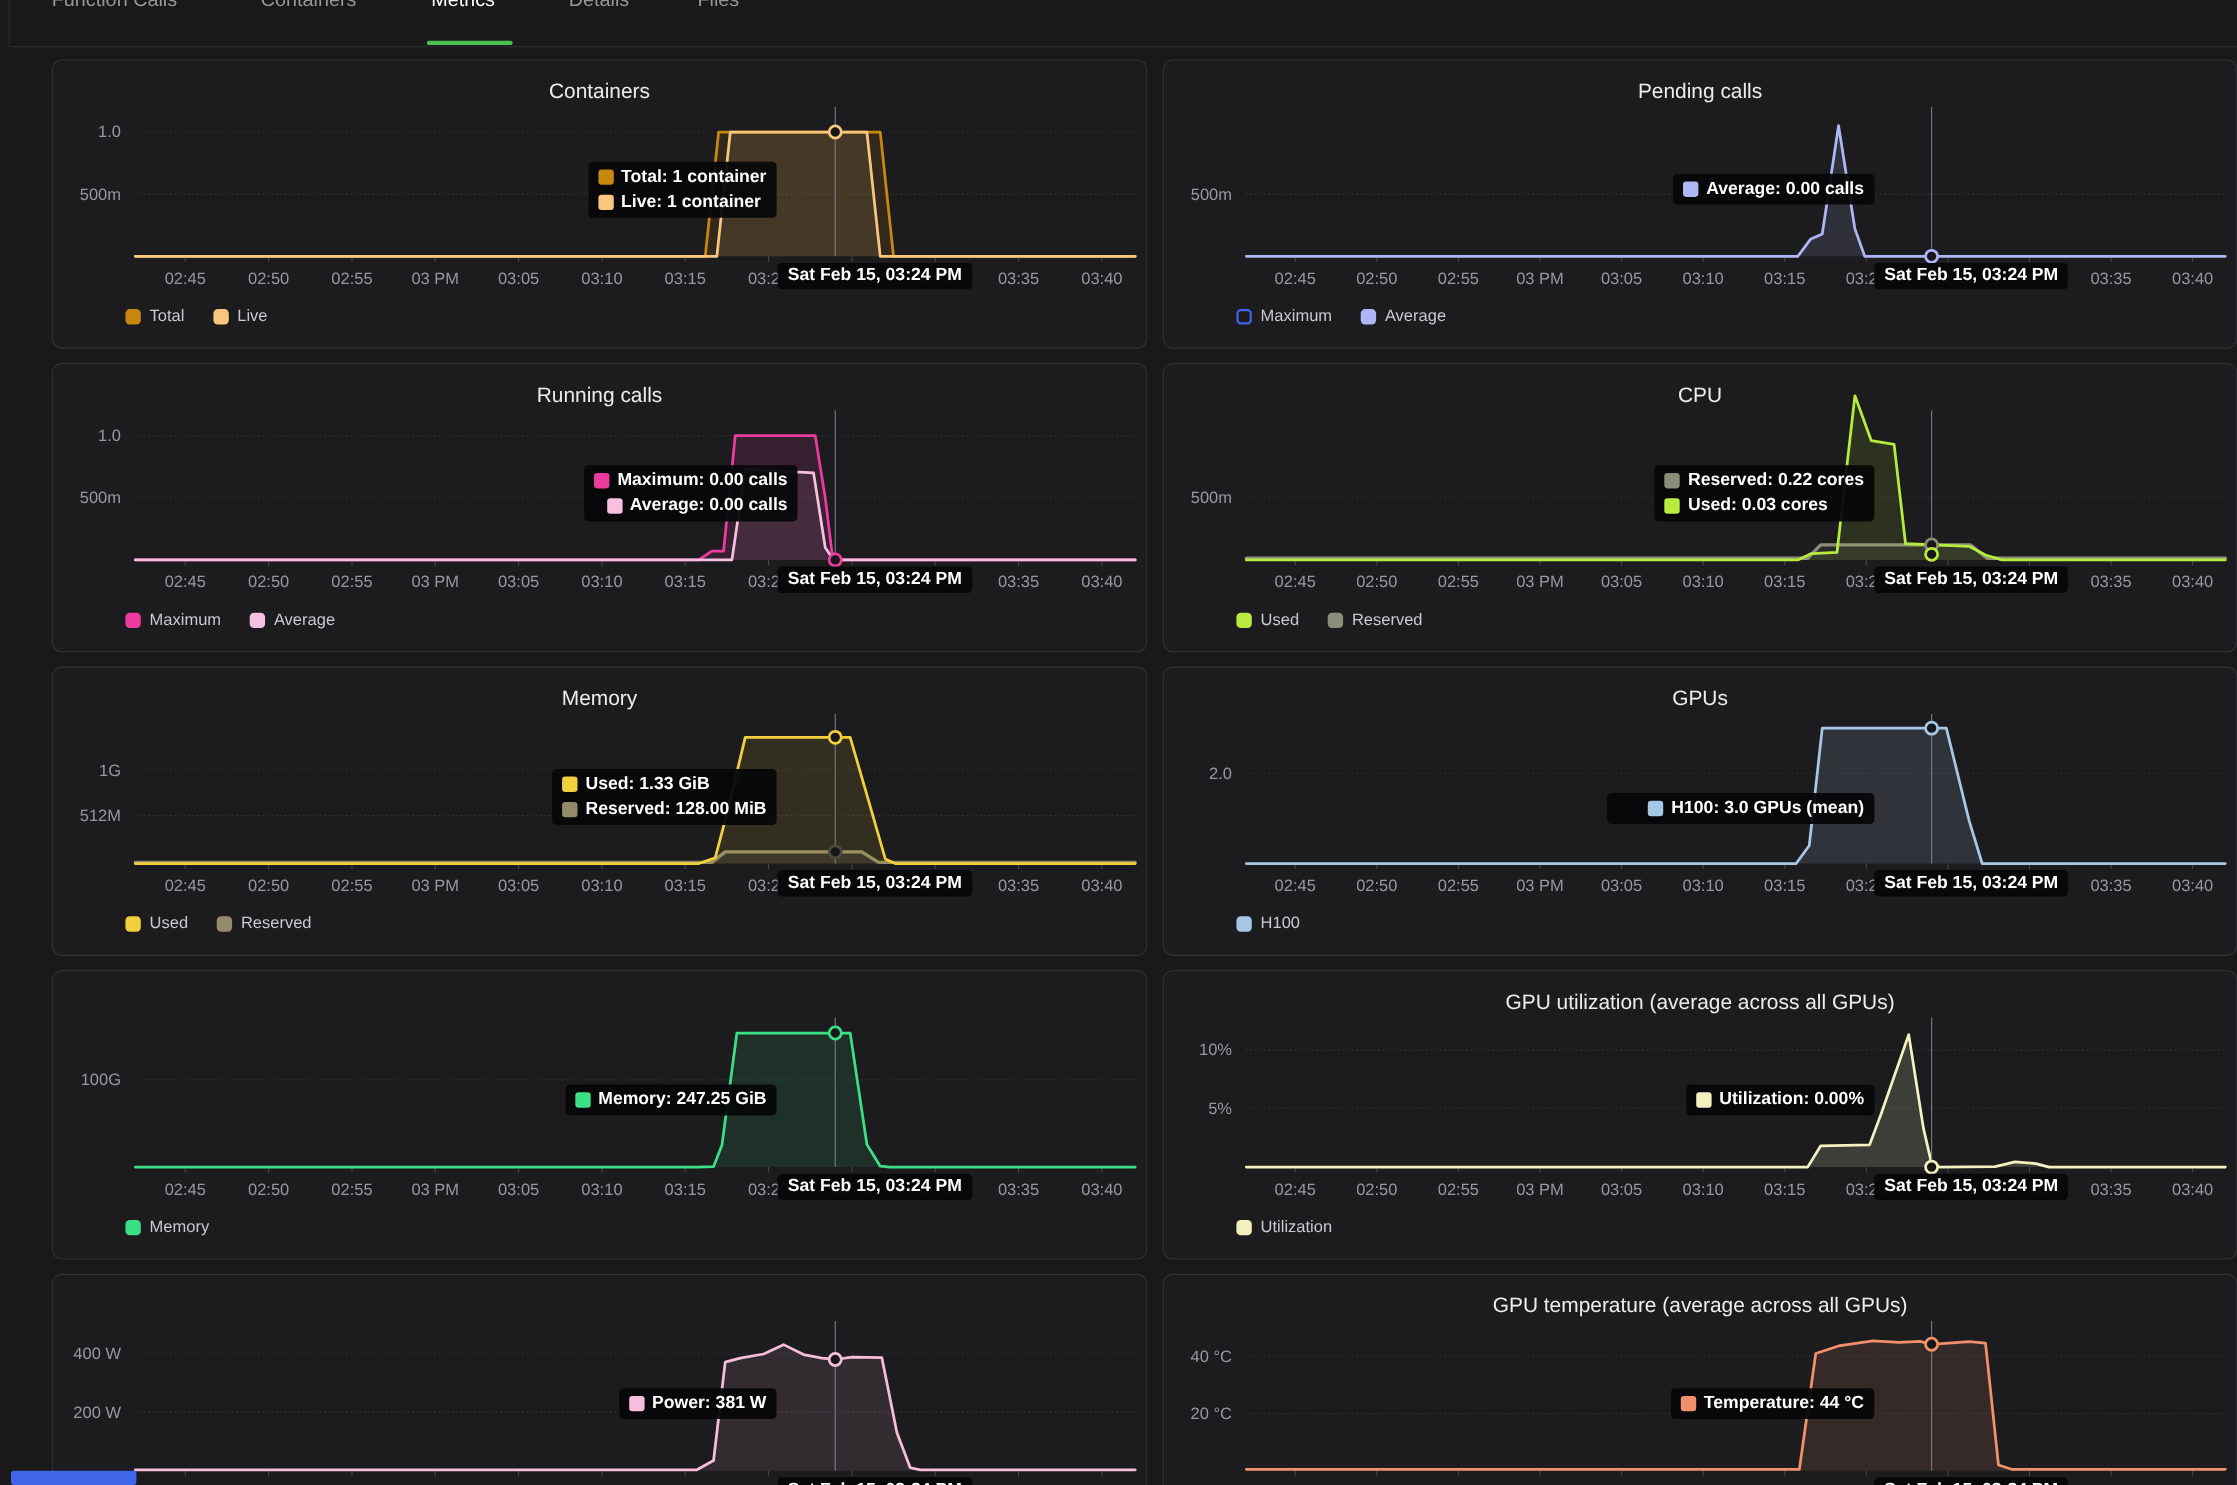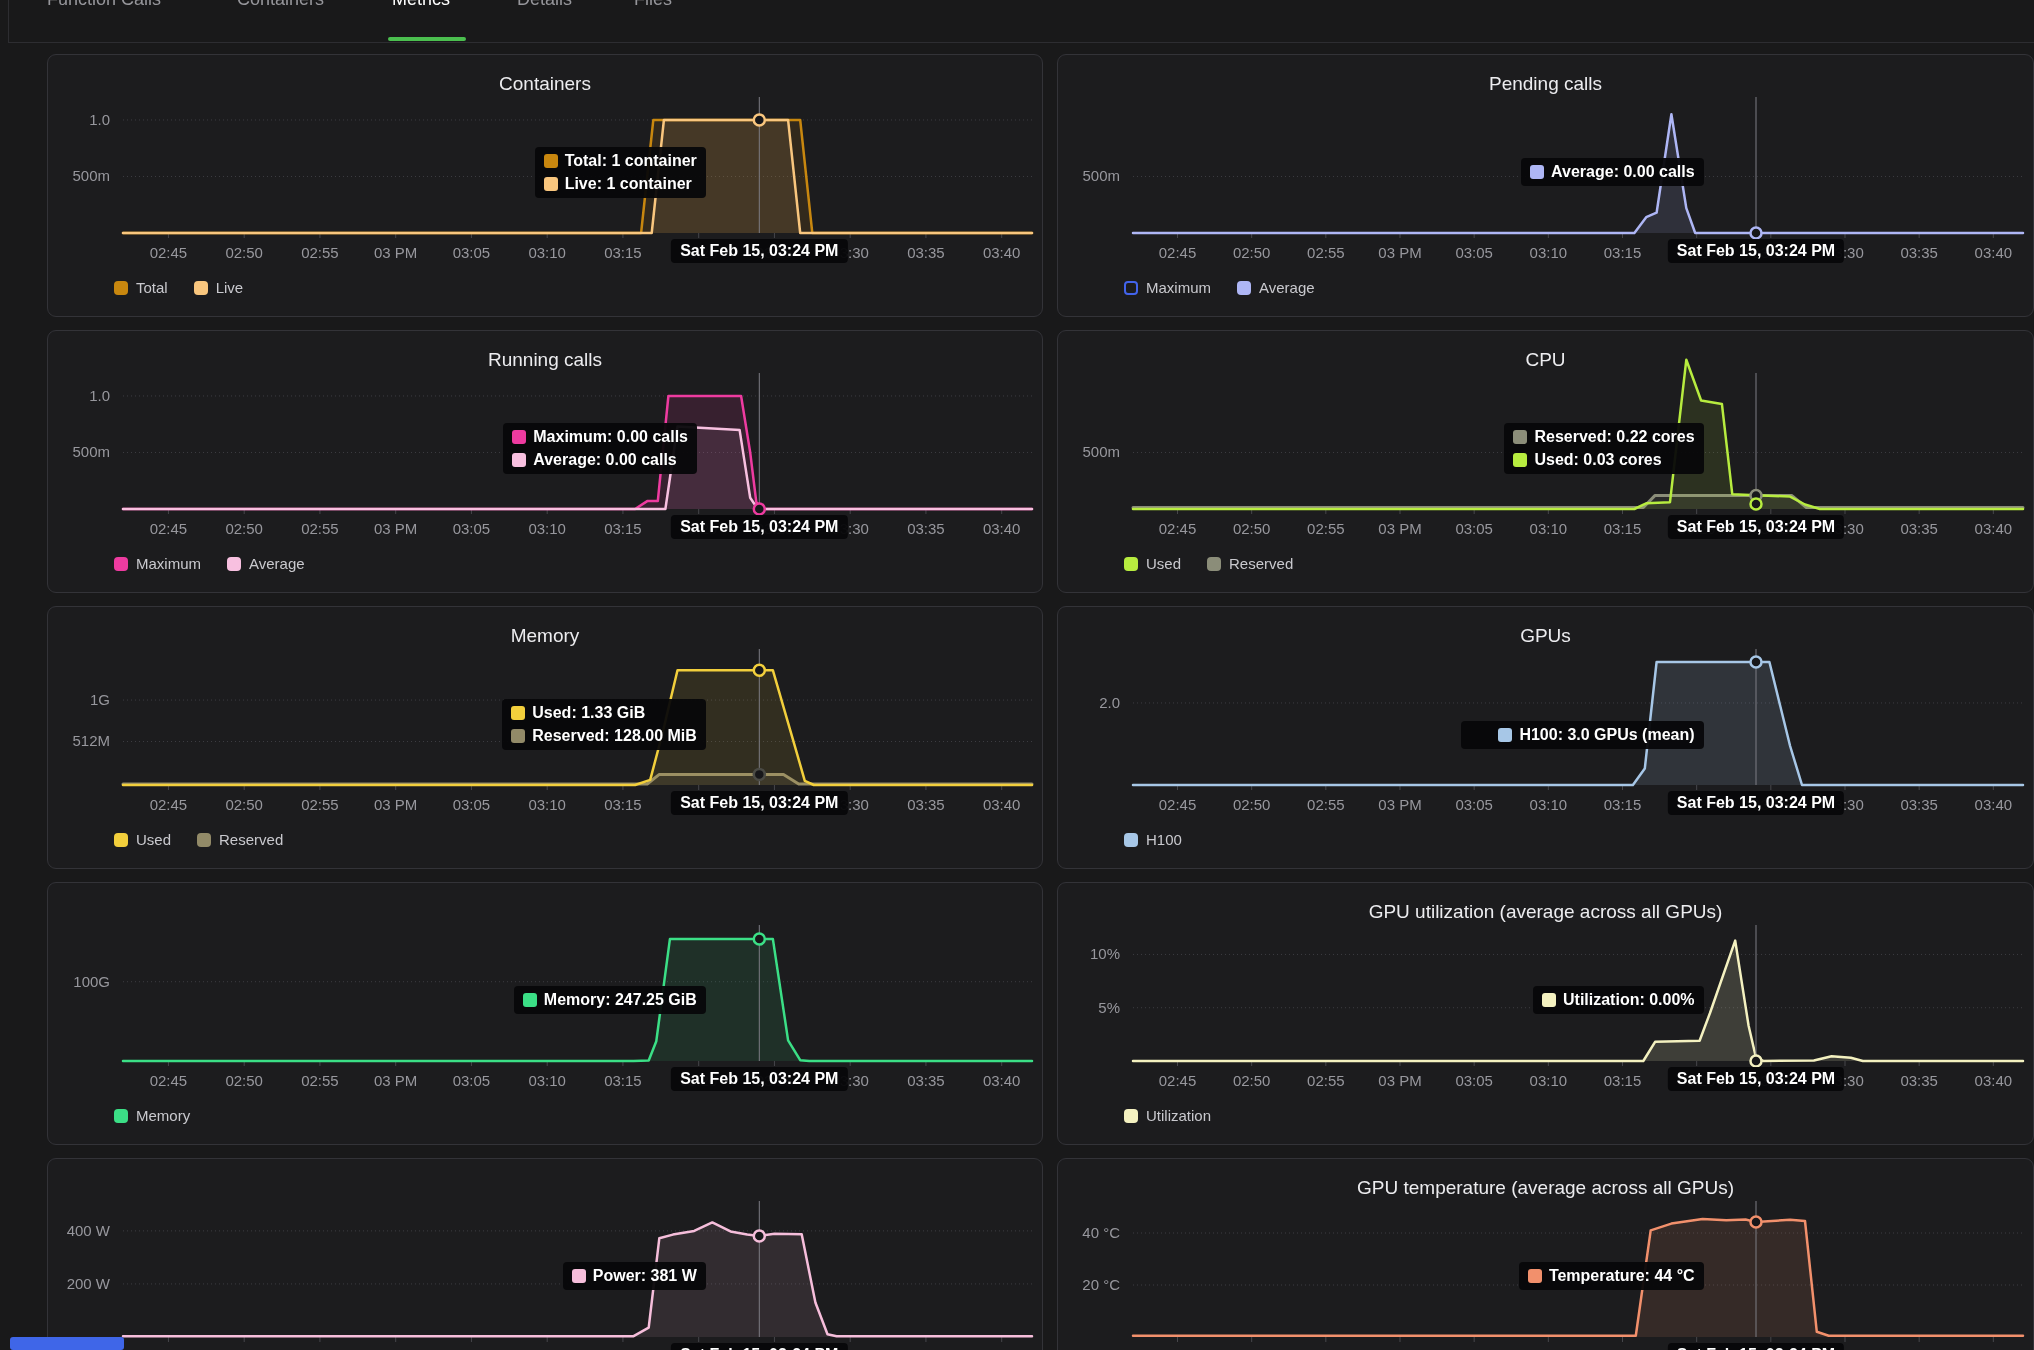--- a/index.html
+++ b/index.html
@@ -27,21 +27,21 @@
   .chart-svg text{font-family:"Liberation Sans","DejaVu Sans",sans-serif;font-size:15px;fill:#97979d;}
 
   .tooltip{position:absolute;background:rgba(7,7,9,0.95);border-radius:4px;padding:5px 9px;
            display:flex;flex-direction:column;gap:5px;z-index:4;white-space:nowrap;}
   .tooltip-row{display:flex;align-items:center;gap:7px;}
   .tooltip-swatch{width:14px;height:14px;border-radius:3px;flex:none;}
   .tooltip-text{font-size:16px;font-weight:bold;color:#ffffff;}
 
   .time-badge{position:absolute;top:184px;transform:translateX(-50%);z-index:5;
               background:rgba(7,7,9,0.96);border-radius:4px;padding:3px 9px;
-              font-size:16px;font-weight:bold;color:#ffffff;white-space:nowrap;}
+              font-size:16px;font-weight:bold;color:#ffffff;white-space:nowrap;margin-left:36px;}
 
   .legend{position:absolute;left:66px;top:224px;display:flex;gap:26px;align-items:center;}
   .legend-item{display:flex;align-items:center;gap:8px;cursor:pointer;}
   .legend-swatch{width:14px;height:14px;border-radius:4px;box-sizing:border-box;}
   .legend-label{font-size:15px;color:#c9c9ce;}
 
   .blue-fragment{position:absolute;left:10px;top:1337px;width:114px;height:13px;
                  background:#3f66e8;border-radius:3px;}
 </style>
 </head>
@@ -202,21 +202,21 @@
         <text x="877.9499999999999" y="203" text-anchor="middle">03:35</text>
         <line x1="953.7" x2="953.7" y1="178" y2="183" stroke="#46464b" stroke-width="1"></line>
         <text x="953.7" y="203" text-anchor="middle">03:40</text>
         <path d="M75.0,178.0L587.1,178.0L599.2,170.1L609.8,170.1L620.4,65.0L693.1,65.0L702.2,121.5L708.3,171.2L714.3,178.0L984.0,178.0L984.0,178L75.0,178Z" fill="#ee3ba0" fill-opacity="0.13" stroke="none"></path>
         <path d="M75.0,178.0L587.1,178.0L599.2,170.1L609.8,170.1L620.4,65.0L693.1,65.0L702.2,121.5L708.3,171.2L714.3,178.0L984.0,178.0" fill="none" stroke="#ee3ba0" stroke-width="2.5" stroke-linejoin="round" stroke-linecap="round"></path>
         <path d="M75.0,178.0L617.4,178.0L629.5,95.5L691.6,98.9L702.2,166.7L709.8,178.0L984.0,178.0L984.0,178L75.0,178Z" fill="#f8c0e0" fill-opacity="0.08" stroke="none"></path>
         <path d="M75.0,178.0L617.4,178.0L629.5,95.5L691.6,98.9L702.2,166.7L709.8,178.0L984.0,178.0" fill="none" stroke="#f8c0e0" stroke-width="2.5" stroke-linejoin="round" stroke-linecap="round"></path>
         <line x1="711.3" x2="711.3" y1="42" y2="178" stroke="#7c7c84" stroke-width="1"></line>
         <circle cx="711.3" cy="178" r="5.5" stroke="#ee3ba0" stroke-width="2.5" fill="#17171a"></circle>
       </svg>
-      <div class="tooltip" style="right: 345px; top: 92px;">
+      <div class="tooltip" style="right: 317px; top: 92px; align-items: flex-end;">
         <div class="tooltip-row">
           <span class="tooltip-swatch" style="background: rgb(238, 59, 160);"></span>
           <span class="tooltip-text">Maximum: 0.00 calls</span>
         </div>
         <div class="tooltip-row">
           <span class="tooltip-swatch" style="background: rgb(248, 192, 224);"></span>
           <span class="tooltip-text">Average: 0.00 calls</span>
         </div>
       </div>
       <div class="time-badge" style="left: 711.3px;">Sat Feb 15, 03:24 PM</div>

